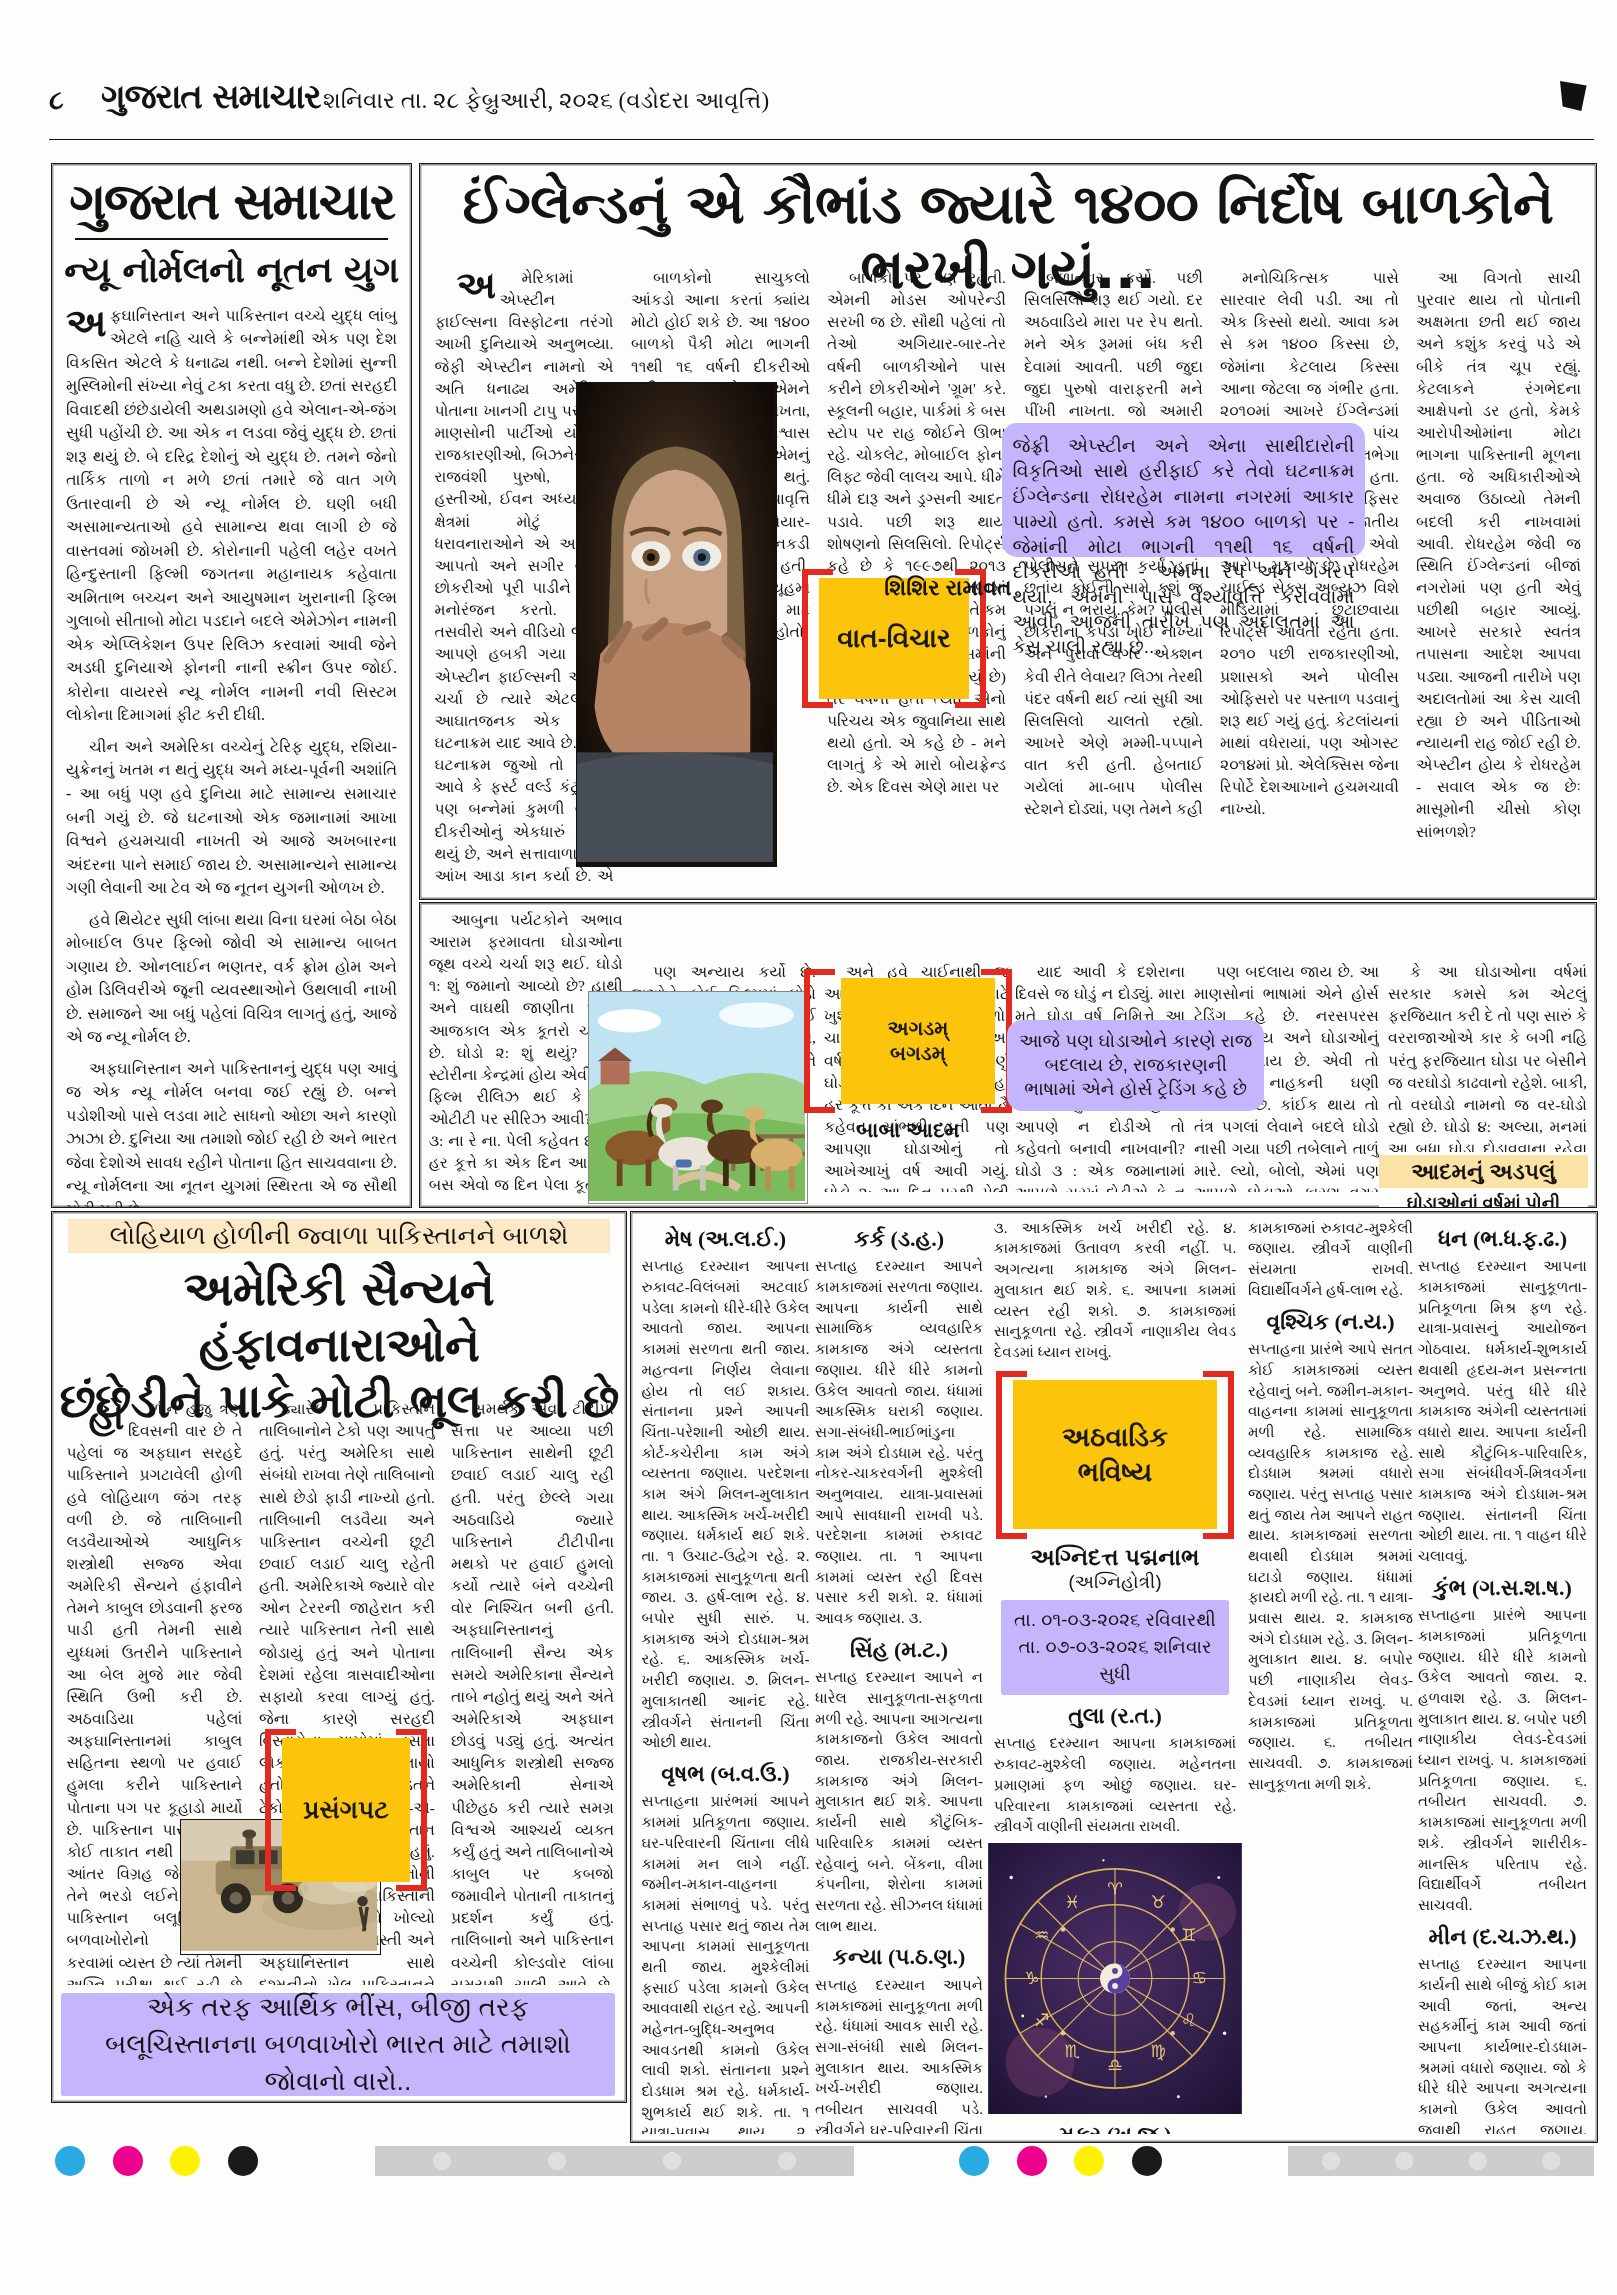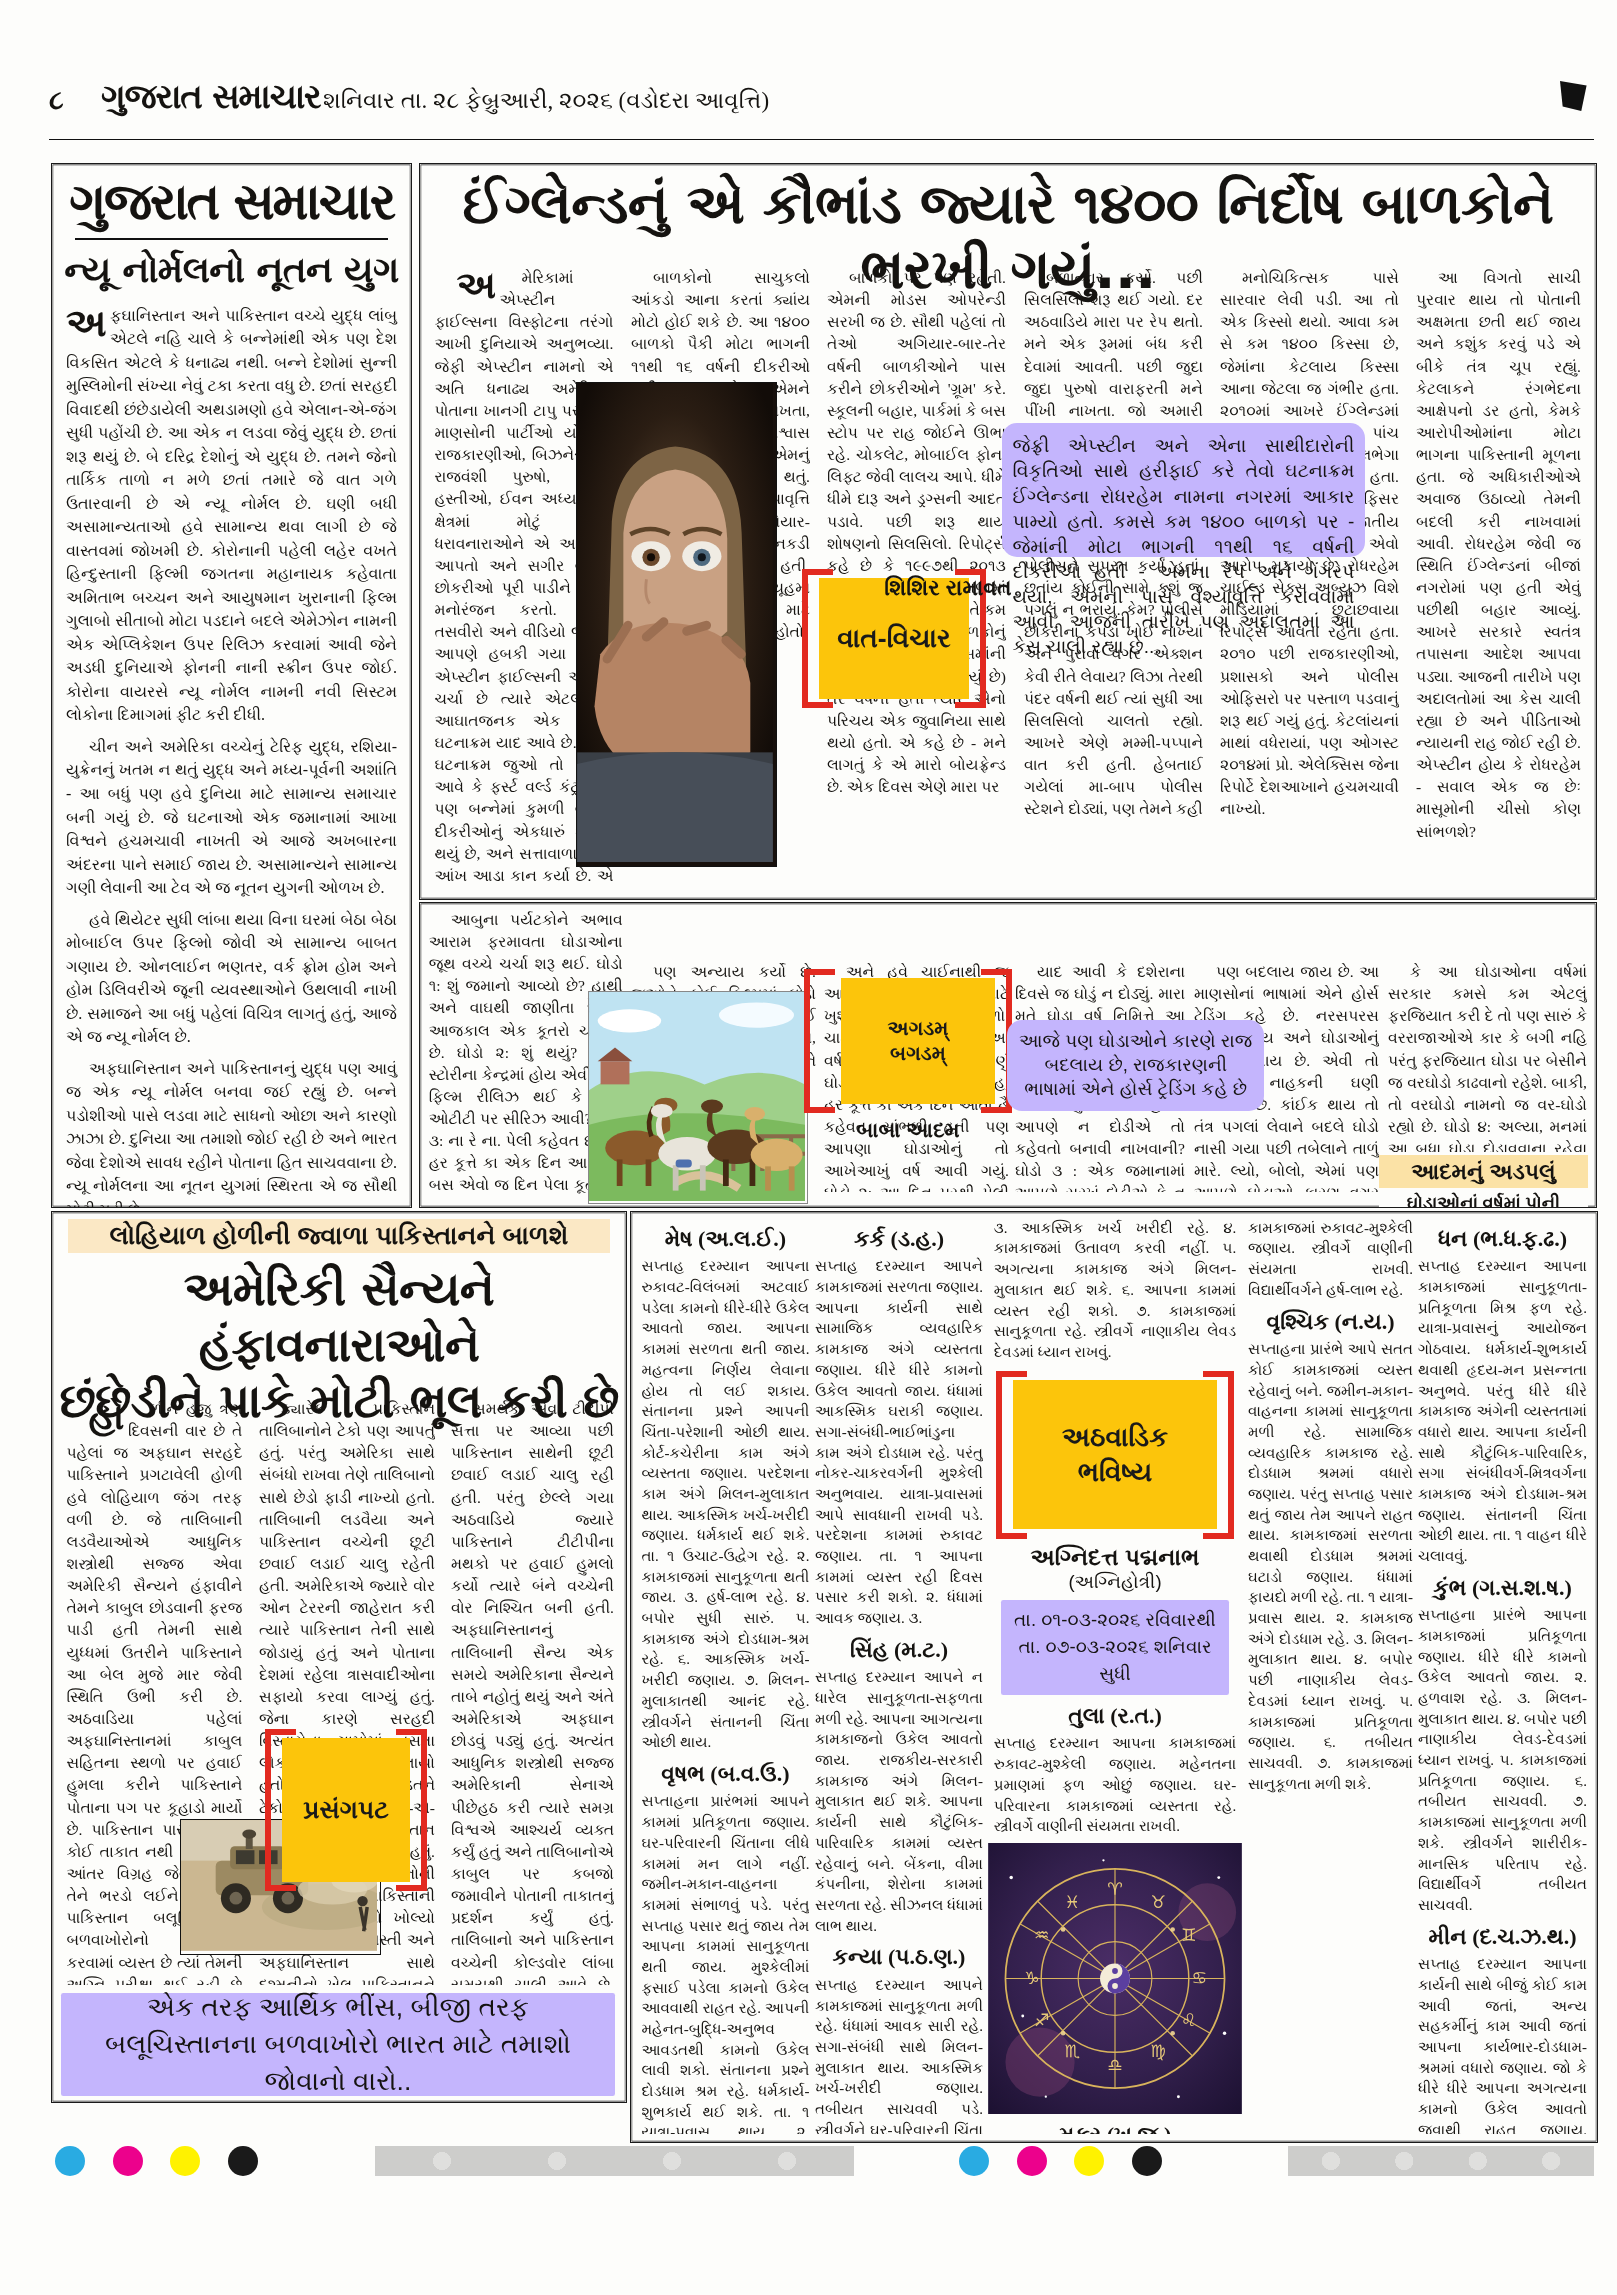--- a/index.html
+++ b/index.html
@@ -189,21 +189,21 @@
 
     <div class="abs greenbox" style="left:587px;top:117px;width:239px;height:73px;padding:9.2px;font-size:18.5px;line-height:1.3;text-align:center;z-index:3;">આજે પણ ઘોડાઓને કારણે રાજ બદલાય છે, રાજકારણની ભાષામાં એને હોર્સ ટ્રેડિંગ કહે છે</div>
 
     <div class="abs" style="left:959px;top:252px;width:209px;z-index:3;background:#fdfdfb;">
       <div style="background:#fbe2a6;font-weight:bold;font-size:22px;text-align:center;padding:3.5px 0;font-family:'Liberation Sans','DejaVu Sans',sans-serif;">આદમનું અડપલું</div>
       <div style="font-weight:bold;font-size:18px;text-align:center;margin-top:3.5px;line-height:1.3;">ઘોડાઓનાં વર્ષમાં પોની ટેઈલને રાષ્ટ્રીય હેરસ્ટાઈલ જાહેર કરી શકાય?</div>
     </div>
   </div>
 
   <div class="dbox ovh" style="left:51px;top:1211px;width:574px;height:890px;">
-    <div class="abs" style="left:16px;top:7px;width:542px;height:34px;background:#fbe8c5;display:flex;align-items:center;justify-content:center;font-weight:bold;font-size:25.4px;font-family:'Liberation Sans','DejaVu Sans',sans-serif;">લોહિયાળ હોળીની જ્વાળા પાકિસ્તાનને બાળશે</div>
+    <div class="abs" style="left:16px;top:7px;width:542px;height:34px;background:#fbe8c5;display:flex;align-items:center;justify-content:center;font-weight:normal;font-size:25.4px;font-family:'Liberation Sans','DejaVu Sans',sans-serif;">લોહિયાળ હોળીની જ્વાળા પાકિસ્તાનને બાળશે</div>
     <div class="headline" style="margin-top:49px;font-size:47px;">અમેરિકી સૈન્યને હંફાવનારાઓને</div>
     <div class="headline" style="font-size:47px;">છંછેડીને પાકે મોટી ભૂલ કરી છે</div>
     <div class="col" style="left:14.4px;top:186px;width:176px;height:587px;">
         <p class="dc">હોળીને હજુ ત્રણ દિવસની વાર છે તે પહેલાં જ અફઘાન સરહદે પાકિસ્તાને પ્રગટાવેલી હોળી હવે લોહિયાળ જંગ તરફ વળી છે. જે તાલિબાની લડવૈયાઓએ આધુનિક શસ્ત્રોથી સજ્જ એવા અમેરિકી સૈન્યને હંફાવીને તેમને કાબુલ છોડવાની ફરજ પાડી હતી તેમની સાથે યુધ્ધમાં ઉતરીને પાકિસ્તાને આ બેલ મુજે માર જેવી સ્થિતિ ઉભી કરી છે. અઠવાડિયા પહેલાં અફઘાનિસ્તાનમાં કાબુલ સહિતના સ્થળો પર હવાઈ હુમલા કરીને પાકિસ્તાને પોતાના પગ પર કૂહાડો માર્યો છે. પાકિસ્તાન પાસે યુધ્ધની કોઈ તાકાત નથી રહી કેમકે આંતર વિગ્રહ જેવી સ્થિતિ તેને ભરડો લઈને બેઠી છે. પાકિસ્તાન બલૂચિસ્તાનના બળવાખોરોનો સામનો કરવામાં વ્યસ્ત છે ત્યાં તેમની અગ્નિ પરીક્ષા થઈ રહી છે ત્યારે અફઘાનિસ્તાનને છંછેડીને તેણે બીજો મોરચો ખોલ્યો છે. સરકારની ડગલે ને પગલે ટીકા કરી રહ્યા છે. આ લોકો ભારત જેવી પ્રગતિ કરવા સરકારને આગ્રહ કરે છે. પાકિસ્તાનના લોકો પણ જાણે છે કે હાલમાં યુધ્ધ પોષાય તેમ નથી. છતાં પાકિસ્તાનના શાસકો અફઘાનિસ્તાન પર હવાઈ હુમલો કરવાની મૂર્ખતા કરી બેઠા છે. પાકિસ્તાને અફઘાની સરહદે હવાઈ હુમલા કરીને પ્રગટાવેલી હોળીની જ્વાળા હવે તેને જ ભરખી રહી છે. ૨૬મીથી ભભૂકી ઉઠેલા યુધ્ધમાં પાકિસ્તાનના ભાગે મોટી ખુવારી આવેલી છે.</p>
       </div>
     <div class="col" style="left:207px;top:186px;width:176px;height:587px;">
         <p>ક્યારેક પાકિસ્તાન તાલિબાનોને ટેકો પણ આપતું હતું. પરંતુ અમેરિકા સાથે સંબંધો રાખવા તેણે તાલિબાનો સાથે છેડો ફાડી નાખ્યો હતો. તાલિબાની લડવૈયા અને પાકિસ્તાન વચ્ચેની છૂટી છવાઈ લડાઈ ચાલુ રહેતી હતી. અમેરિકાએ જ્યારે વોર ઓન ટેરરની જાહેરાત કરી ત્યારે પાકિસ્તાન તેની સાથે જોડાયું હતું અને પોતાના દેશમાં રહેલા ત્રાસવાદીઓના સફાયો કરવા લાગ્યું હતું. જેના કારણે સરહદી વિસ્તારોના ગામોમાં વસતા લોકોમાં અસંતોષ ફેલાયો હતો. તાલિબાનોની લડતને ટેકો આપનારું તહરીક-એ-તાલિબાન પાકિસ્તાન (ટીટીપી) ઉગ્ર બન્યું હતું. અફઘાન તાલિબાનોની મદદથી તેણે પાકિસ્તાની સૈન્ય સામે મોરચો ખોલ્યો હતો. ભારત સાથે દોસ્તી અને અફઘાનિસ્તાન સાથે દુશ્મનીનો ખેલ પાકિસ્તાનને ભારે પડી રહ્યો છે.</p>
       </div>
     <div class="col" style="left:399px;top:186px;width:163px;height:587px;">
         <p>સમર્થક એવા ટીટીપી સત્તા પર આવ્યા પછી પાકિસ્તાન સાથેની છૂટી છવાઈ લડાઈ ચાલુ રહી હતી. પરંતુ છેલ્લે ગયા અઠવાડિયે જ્યારે પાકિસ્તાને ટીટીપીના મથકો પર હવાઈ હુમલો કર્યો ત્યારે બંને વચ્ચેની વોર નિશ્ચિત બની હતી. અફઘાનિસ્તાનનું તાલિબાની સૈન્ય એક સમયે અમેરિકાના સૈન્યને તાબે નહોતું થયું અને અંતે અમેરિકાએ અફઘાન છોડવું પડ્યું હતું. અત્યંત આધુનિક શસ્ત્રોથી સજ્જ અમેરિકાની સેનાએ પીછેહઠ કરી ત્યારે સમગ્ર વિશ્વએ આશ્ચર્ય વ્યક્ત કર્યું હતું અને તાલિબાનોએ કાબુલ પર કબજો જમાવીને પોતાની તાકાતનું પ્રદર્શન કર્યું હતું. તાલિબાનો અને પાકિસ્તાન વચ્ચેની કોલ્ડવોર લાંબા સમયથી ચાલી આવે છે. જ્યારે અમેરિકાએ તાલિબાનોને તગેડવાનું કામ શરૂ કર્યું ત્યારે પાકિસ્તાને અમેરિકાને સીધી મદદ કરી હતી. પાકિસ્તાનને દુશ્મન ગણતા હતા. પાકિસ્તાનના આદિવાસી અને ગામોના લોકો સાથે જોડાયેલું રહ્યું. ટીટીપીને હિંસા ભરેલા હુમલાની ફાવટ આવી ગઈ હતી અને તેણે પાક. સરહદ પર છમકલા કરવાનું ચાલુ રાખ્યું હતું.</p>

